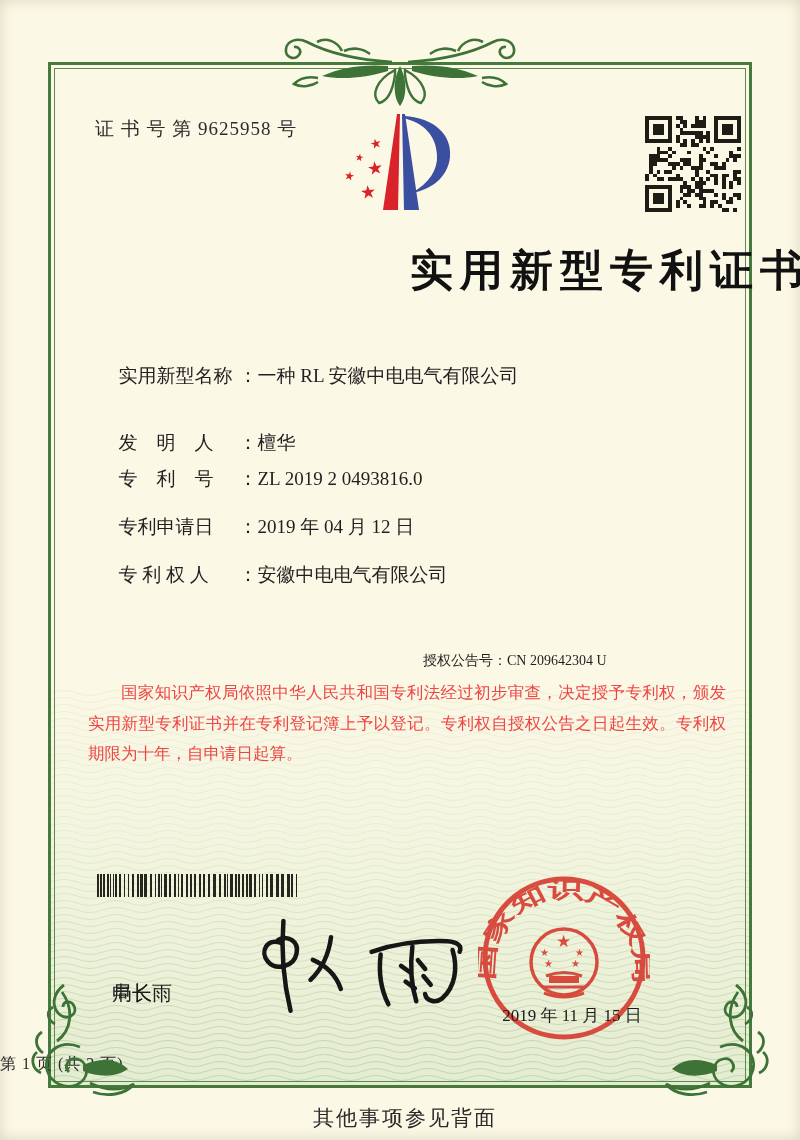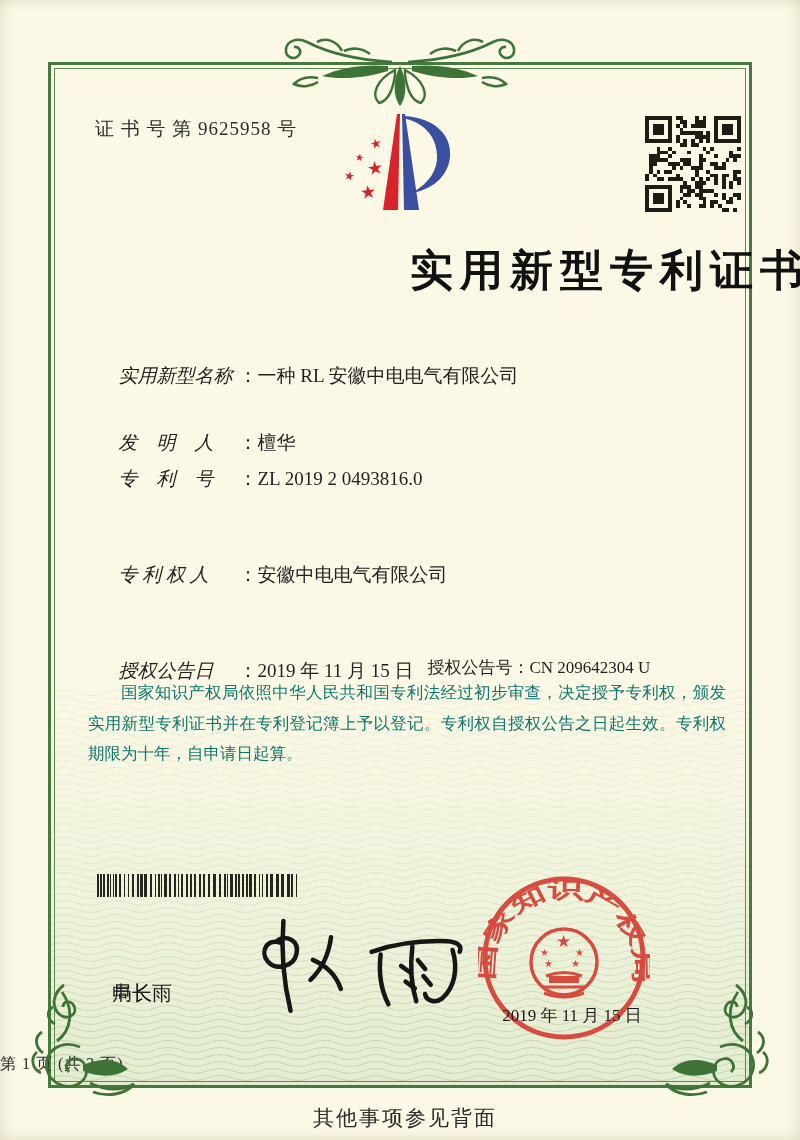--- a/index.html
+++ b/index.html
@@ -23,26 +23,26 @@
   .content{position:absolute;left:0;top:0;width:800px;height:972px;z-index:2;padding-left:10px;}
 
   .cert-no{position:absolute;left:95px;top:116px;font-size:19px;letter-spacing:1px;color:#2d2d2d;}
   .logo{position:absolute;left:338px;top:108px;}
   .qr{position:absolute;left:645px;top:116px;width:96px;height:96px;}
   .title{
     position:absolute;left:0;top:242px;width:100%;text-align:right;
     font-size:43px;font-weight:700;letter-spacing:7px;color:#111;
   }
   .row{position:absolute;left:90px;font-size:19px;white-space:pre;color:#1f1f1f;}
-  .row .lbl{display:inline-block;width:120px;white-space:pre;font-style:italic;}
+  .row .lbl{display:inline-block;width:120px;white-space:pre;}
   .row .colon{display:inline-block;width:13px;}
   .row .val{padding-left:6px;}
-  .row-right{position:absolute;left:402px;font-size:17px;white-space:pre;color:#1f1f1f;}
+  .row-right{position:absolute;left:402px;font-size:14px;white-space:pre;color:#1f1f1f;}
   .paras{position:absolute;left:88px;top:678px;width:638px;font-size:16.5px;
-    line-height:30.5px;color:#0f766e;text-align:justify;}
+    line-height:30.5px;color:#ef4444;text-align:justify;}
   .paras p{margin:0;text-indent:2em;}
   .barcode{position:absolute;left:95px;top:874px;}
   .officer-title{position:absolute;left:112px;top:980px;font-size:20px;color:#1d1d1d;}
   .officer-name{position:absolute;left:112px;top:980px;font-size:20px;color:#1d1d1d;}
   .signature{position:absolute;left:252px;top:912px;transform:rotate(-2deg);}
   .seal{position:absolute;left:478px;top:868px;}
   .seal-date{position:absolute;left:494px;top:1004px;width:156px;text-align:center;
     font-size:17px;color:#1c1c1c;white-space:pre;}
   .page-footer{position:absolute;left:0;top:1054px;width:100%;
     font-size:16px;color:#2a2a2a;letter-spacing:1px;}
@@ -334,25 +334,25 @@
 
     <div class="row" style="top:341px">
       <span class="lbl">实用新型名称</span><span class="colon">：</span><span class="val">一种 RL 安徽中电电气有限公司</span>
     </div>
     <div class="row" style="top:408px">
       <span class="lbl">发　明　人</span><span class="colon">：</span><span class="val">檀华</span>
     </div>
     <div class="row" style="top:444px">
       <span class="lbl">专　利　号</span><span class="colon">：</span><span class="val">ZL 2019 2 0493816.0</span>
     </div>
+    <div class="row" style="top:492px">
+      <span class="lbl">专利申请日</span><span class="colon">：</span><span class="val">2019 年 04 月 12 日</span>
+    </div>
     <div class="row" style="top:540px">
       <span class="lbl">专 利 权 人</span><span class="colon">：</span><span class="val">安徽中电电气有限公司</span>
-    </div>
-    <div class="row" style="top:636px">
-      <span class="lbl">授权公告日</span><span class="colon">：</span><span class="val">2019 年 11 月 15 日</span>
     </div>
     <div class="row-right" style="top:636px">
       <span>授权公告号</span><span>：</span><span class="val">CN 209642304 U</span>
     </div>
 
     <div class="paras">
       <p>国家知识产权局依照中华人民共和国专利法经过初步审查，决定授予专利权，颁发实用新型专利证书并在专利登记簿上予以登记。专利权自授权公告之日起生效。专利权期限为十年，自申请日起算。</p>
     </div>
 
     <svg id="barSvg" class="barcode" width="208" height="23" viewBox="0 0 208 23">

